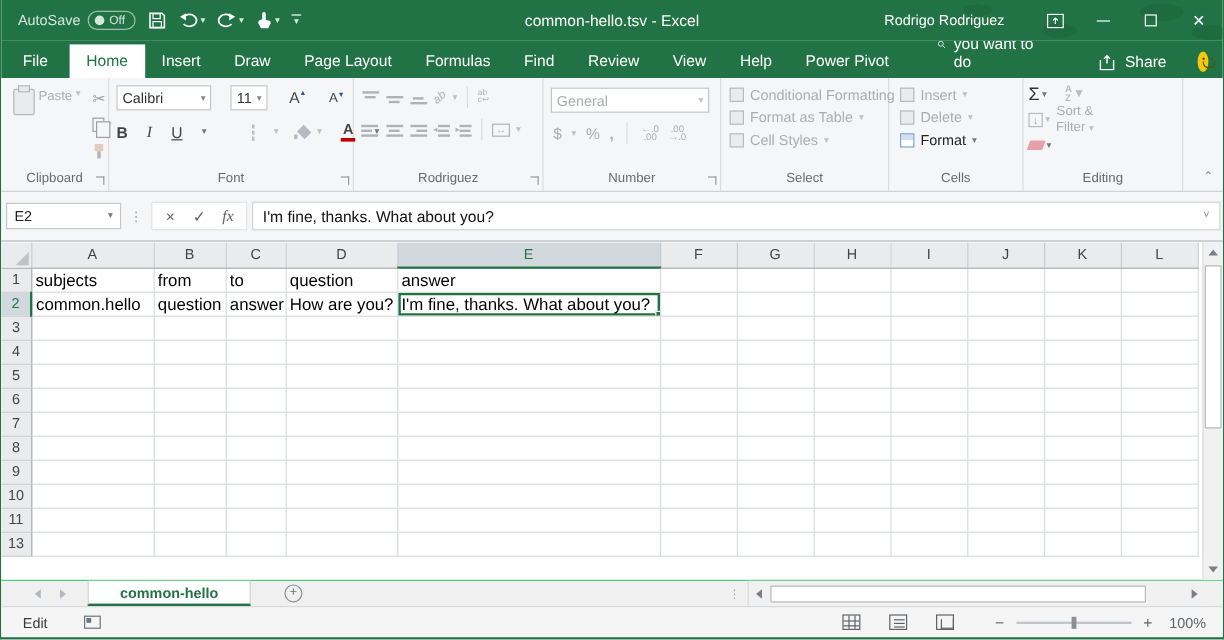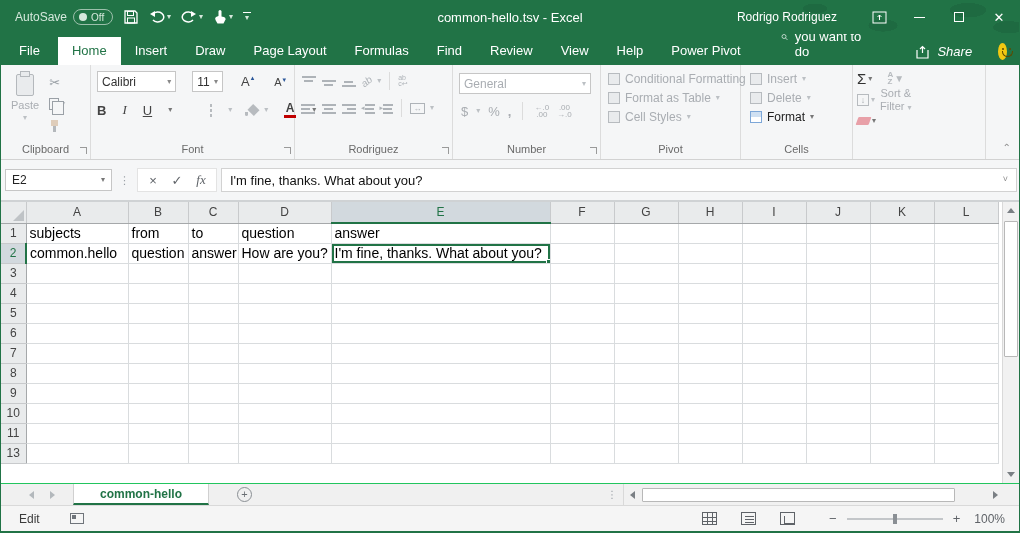--- a/index.html
+++ b/index.html
@@ -27,38 +27,38 @@
   .username{font-size:12px;color:#fff;margin-right:22px;}
   .winbtn{width:40px;height:34px;display:flex;align-items:center;justify-content:center;color:#fff;font-size:13px;cursor:pointer;}
   .maxbox{width:10px;height:10px;border:1px solid #fff;display:inline-block;}
   .minline{width:11px;height:1px;background:#fff;display:inline-block;}
 
   
   .tabrow{height:31px;background:#217346;display:flex;align-items:flex-end;color:#fff;flex:0 0 auto;}
   .tab{padding:6px 14px 7px;font-size:13px;cursor:pointer;white-space:nowrap;}
   .tab.active{background:#fff;color:#217346;}
   .tellme{display:flex;align-items:center;gap:7px;font-size:13px;margin-left:26px;margin-bottom:6px;cursor:pointer;}
-  .share{display:flex;align-items:center;gap:6px;font-size:13px;margin-left:40px;margin-bottom:6px;cursor:pointer;font-style:italic;}
+  .share{display:flex;align-items:center;gap:6px;font-size:13px;margin-left:40px;margin-bottom:6px;cursor:pointer;}
   .smiley{width:17px;height:17px;border-radius:50%;background:#f2c811;position:relative;margin:0 12px 5px 26px;cursor:pointer;}
   .smiley:before{content:"";position:absolute;left:4px;top:5px;width:2px;height:2px;background:#5c4a00;border-radius:50%;box-shadow:7px 0 0 #5c4a00;}
   .smiley:after{content:"";position:absolute;left:4px;top:8px;width:9px;height:5px;border:1px solid #5c4a00;border-top:none;border-radius:0 0 9px 9px;}
 
   
   .ribbon{height:95px;background:#f5f6f7;border-bottom:1px solid #d2d2d2;display:flex;flex:0 0 auto;position:relative;}
   .grp{border-right:1px solid #dcdcdc;display:flex;flex-direction:column;padding-top:4px;position:relative;}
   .grp-label{margin-top:auto;font-size:11px;color:#6a6a6a;text-align:center;padding:3px 0 4px;position:relative;}
   .launcher{position:absolute;right:3px;bottom:5px;width:7px;height:7px;border-left:1px solid #9a9a9a;border-bottom:1px solid #9a9a9a;transform:rotate(180deg);cursor:pointer;}
   .dis{color:#a9adb2 !important;}
   .caret{font-size:8px;color:#777;line-height:1;}
   .caret.dis{color:#bcc0c4 !important;}
 
   
   .grp-clip{width:90px;}
   .clip-content{display:flex;gap:6px;padding:2px 6px;}
-  .paste-big{display:flex;flex-direction:column;align-items:center;gap:3px;font-size:11px;color:#a9adb2;padding:3px 4px;cursor:pointer;}
+  .paste-big{display:flex;flex-direction:row;gap:3px;font-size:11px;color:#a9adb2;padding:3px 4px;cursor:pointer;}
   .clip-icon{width:18px;height:22px;border:1.5px solid #b4b8bc;border-radius:2px;position:relative;background:#e9ebed;}
   .clip-icon:before{content:"";position:absolute;left:3px;top:-4px;width:8px;height:4px;border:1.5px solid #b4b8bc;background:#e9ebed;}
   .mini-col{display:flex;flex-direction:column;gap:6px;padding-top:3px;}
   .mini-btn{display:flex;align-items:center;gap:2px;height:16px;cursor:pointer;}
   .scissors{font-size:13px;color:#9aa0a6;line-height:1;}
   .copy-ic{width:10px;height:12px;border:1px solid #9aa0a6;position:relative;background:#f5f6f7;}
   .copy-ic:before{content:"";position:absolute;left:2px;top:2px;width:10px;height:12px;border:1px solid #9aa0a6;background:#f5f6f7;}
   .painter-ic{width:11px;height:12px;position:relative;}
   .painter-ic:before{content:"";position:absolute;left:2px;top:0;width:7px;height:6px;background:#c9a47e;opacity:.5;}
   .painter-ic:after{content:"";position:absolute;left:4px;top:6px;width:3px;height:6px;background:#b4b8bc;}
@@ -131,21 +131,21 @@
   .stackbtn{display:flex;flex-direction:column;align-items:center;font-size:11px;line-height:13px;cursor:pointer;margin-top:1px;}
   .azic{font-size:8px;line-height:7px;color:#b7bbbf;font-weight:bold;white-space:pre;}
   .funnel{color:#b7bbbf;font-size:10px;}
   .mag{width:16px;height:16px;position:relative;}
   .mag:before{content:"";position:absolute;left:1px;top:0;width:9px;height:9px;border:2px solid #3f74a3;border-radius:50%;}
   .mag:after{content:"";position:absolute;left:10px;top:10px;width:5px;height:2px;background:#3f74a3;transform:rotate(45deg);}
   .ribbon-collapse{position:absolute;right:8px;bottom:6px;color:#8a8a8a;font-size:10px;cursor:pointer;}
 
   
   .formulabar{height:42px;background:#f5f6f7;display:flex;align-items:center;padding:0 2px 0 4px;border-bottom:2px solid #cfd2d4;flex:0 0 auto;gap:4px;}
-  .namebox{width:107px;height:22px;background:#fff;border:1px solid #c6c6c6;display:flex;align-items:center;font-size:12px;color:#222;padding:0 6px;justify-content:space-between;cursor:pointer;}
+  .namebox{width:96px;height:22px;background:#fff;border:1px solid #c6c6c6;display:flex;align-items:center;font-size:12px;color:#222;padding:0 6px;justify-content:space-between;cursor:pointer;}
   .fdots{color:#9aa0a6;font-size:11px;padding:0 3px;cursor:pointer;}
   .fbtns{display:flex;align-items:center;gap:2px;background:#fff;border:1px solid #e3e3e3;height:24px;padding:0 4px;}
   .fbtn{width:22px;height:20px;display:flex;align-items:center;justify-content:center;font-size:13px;color:#5f6368;cursor:pointer;}
   .fx{font-family:"Liberation Serif",serif;font-style:italic;font-size:13px;}
   .finput{flex:1;height:24px;background:#fff;border:1px solid #d2d2d2;display:flex;align-items:center;font-size:13px;color:#111;padding:0 8px;position:relative;}
   .fexpand{position:absolute;right:8px;top:5px;color:#8a8a8a;font-size:9px;cursor:pointer;}
 
   
   .gridzone{flex:1;display:flex;background:#fff;overflow:hidden;position:relative;}
   .gridscroll{flex:1;overflow:hidden;}
@@ -430,21 +430,21 @@
       <div class="srow">
         <span class="sic"></span>
         <span>Format as Table</span>
         <span class="caret dis">▾</span>
       </div>
       <div class="srow">
         <span class="sic"></span>
         <span>Cell Styles</span>
         <span class="caret dis">▾</span>
       </div>
-      <div class="grp-label">Pivot</div>
+      <div class="grp-label">Select</div>
     </div>
 
     <div class="grp grp-cells">
       <div class="crow">
         <span class="cic"></span>
         <span>Insert</span>
         <span class="caret dis">▾</span>
       </div>
       <div class="crow">
         <span class="cic"></span>
@@ -478,20 +478,21 @@
         <div class="stackbtn dis">
           <span style="display:flex;align-items:center;gap:1px;margin-bottom:2px;">
             <span class="azic" style="white-space:pre-line;">A
 Z</span>
             <span class="funnel">▼</span>
           </span>
           <span>Sort &amp;</span>
           <span><span>Filter</span> <span class="caret dis">▾</span></span>
         </div>
       </div>
+      <div class="grp-label">Editing</div>
     </div>
 
     <span class="ribbon-collapse">⌃</span>
   </div>
 
   <div class="formulabar">
     <div class="namebox">
       <span>E2</span>
       <span class="caret">▾</span>
     </div>

